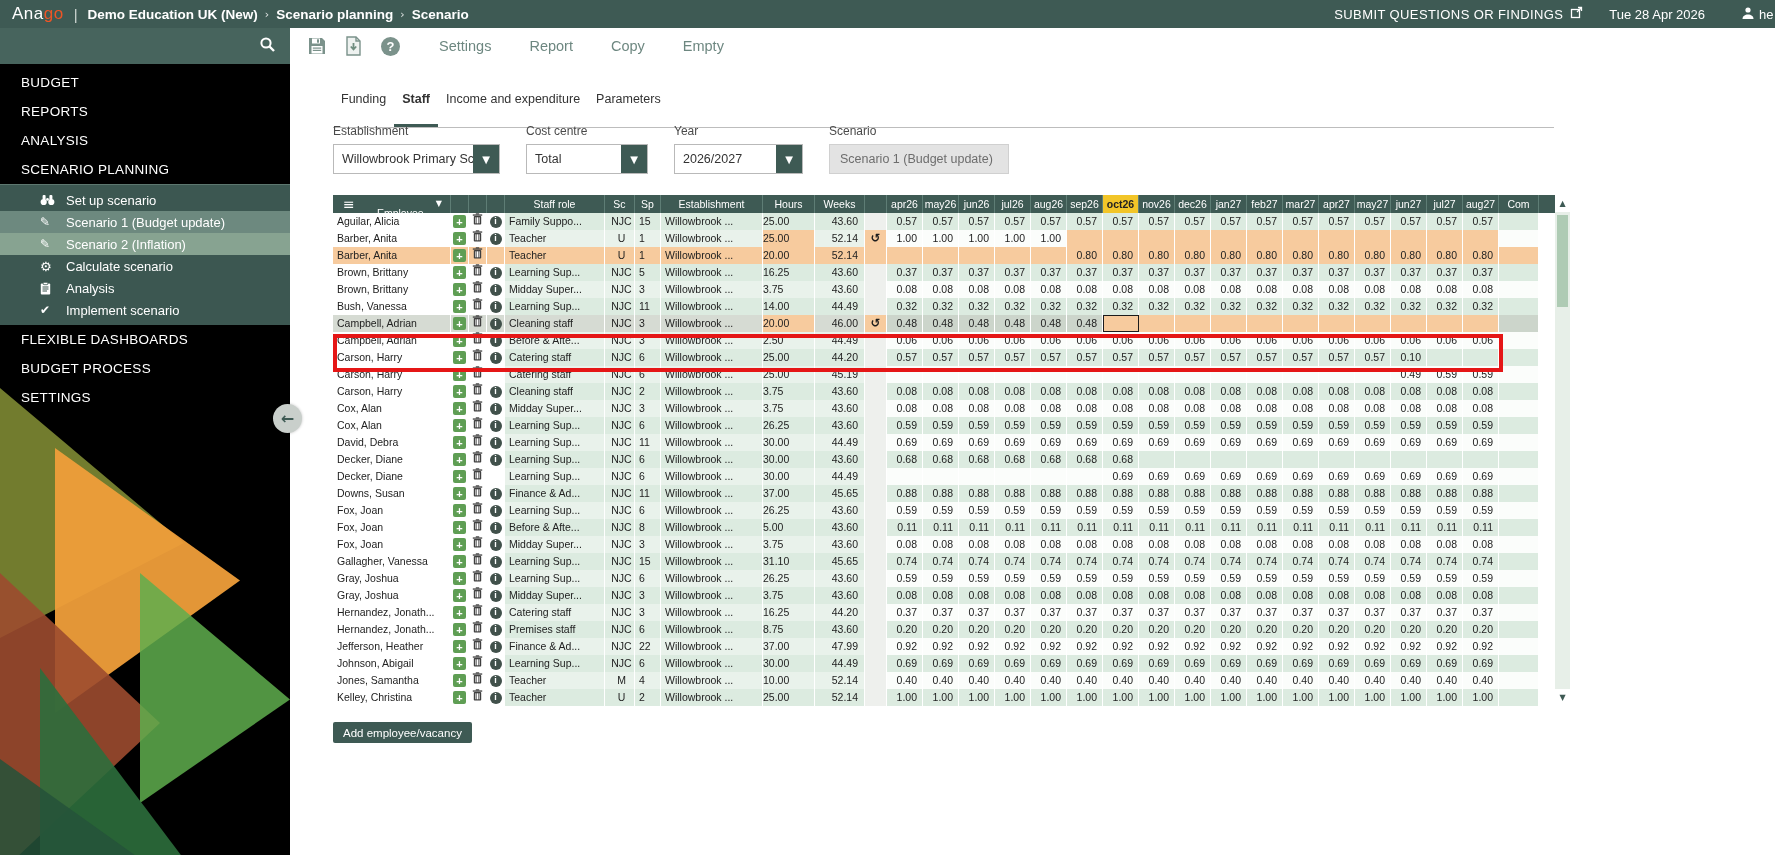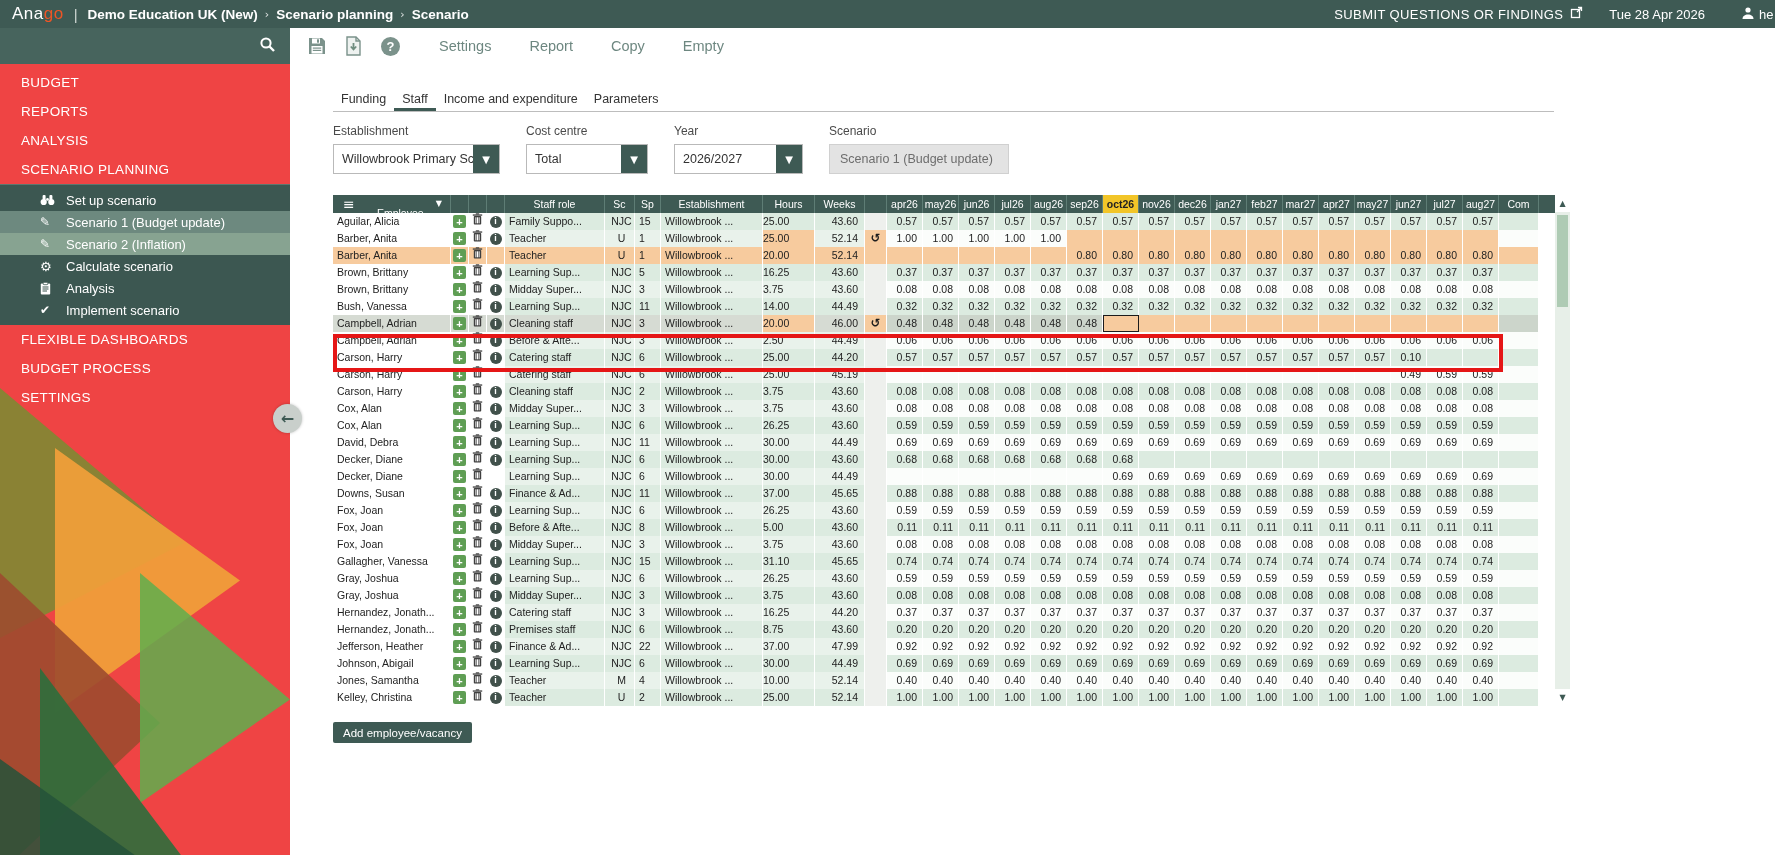--- a/index.html
+++ b/index.html
@@ -22,41 +22,41 @@
 
   
   .toolbar{position:absolute;left:290px;top:28px;width:1485px;height:36px;background:#fff;
            display:flex;align-items:center;}
   .tool-ic{margin-left:16px;width:21px;height:21px;display:flex;align-items:center;justify-content:center;cursor:pointer;}
   .help-circ{width:19px;height:19px;border-radius:50%;background:#7b928b;color:#fff;font-weight:bold;
              font-size:13px;display:flex;align-items:center;justify-content:center;}
   .tool-link{color:#6d8780;font-size:14.5px;margin-left:38px;cursor:pointer;}
 
   
-  .sidebar{position:absolute;left:0;top:28px;width:290px;height:827px;background:#ef4444;overflow:hidden;z-index:10;}
+  .sidebar{position:absolute;left:0;top:28px;width:290px;height:827px;background:#000000;overflow:hidden;z-index:10;}
   .side-head{height:36px;background:#47645d;display:flex;align-items:center;justify-content:flex-end;}
   .search-ic{margin-right:14px;cursor:pointer;}
   .side-list{position:relative;z-index:3;}
   .side-item{color:#fff;font-size:13.5px;padding:7px 0 7px 21px;letter-spacing:.3px;cursor:pointer;}
   .side-item.gap-top{margin-top:4px;}
   .submenu{background:#3c5751;border-top:1px solid #5d776f;padding:4px 0;}
   .sub-item{display:flex;align-items:center;color:#fff;font-size:13px;height:22px;padding-left:40px;cursor:pointer;}
   .sub-item .s-ic{width:26px;display:flex;align-items:center;font-size:13px;}
   .sub-item.sel1{background:#6d897f;}
   .sub-item.sel2{background:#87a391;}
   .tri{position:absolute;z-index:1;}
   .collapse-btn{position:absolute;left:273px;top:404px;width:29px;height:29px;border-radius:50%;
       background:#c9cfcb;color:#3e5a54;display:flex;align-items:center;justify-content:center;
       font-size:16px;font-weight:bold;z-index:30;cursor:pointer;box-shadow:0 0 3px rgba(0,0,0,.25);}
 
   
   .content{position:absolute;left:290px;top:64px;width:1485px;height:791px;background:#fff;}
   .tabs{position:absolute;left:43px;top:24px;width:1221px;display:flex;border-bottom:1px solid #bdbdbd;}
   .tab{font-size:12.5px;color:#333;padding:4px 8px 5px 8px;cursor:pointer;white-space:nowrap;}
-  .tab.active{font-weight:normal;border-bottom:3px solid #3e5a54;padding-bottom:2px;}
+  .tab.active{font-weight:bold;border-bottom:3px solid #3e5a54;padding-bottom:18px;}
 
   .filters{position:absolute;left:43px;top:60px;display:flex;}
   .filter{margin-right:26px;}
   .f-label{font-size:12px;color:#4a4a4a;margin-bottom:6px;}
   .f-select{height:28px;border:1px solid #b9b9b9;background:#fff;display:flex;align-items:center;font-size:12.5px;color:#333;cursor:pointer;}
   .f-select .f-val{padding:0 8px;flex:1;white-space:nowrap;overflow:hidden;}
   .f-arrow{width:26px;height:28px;background:#3e5a54;color:#fff;display:flex;align-items:center;justify-content:center;font-size:10px;}
   .f-readonly{height:28px;background:#e3e3e3;border:1px solid #d0d0d0;color:#6d6d6d;font-size:12.5px;display:flex;align-items:center;padding:0 10px;}
 
   

